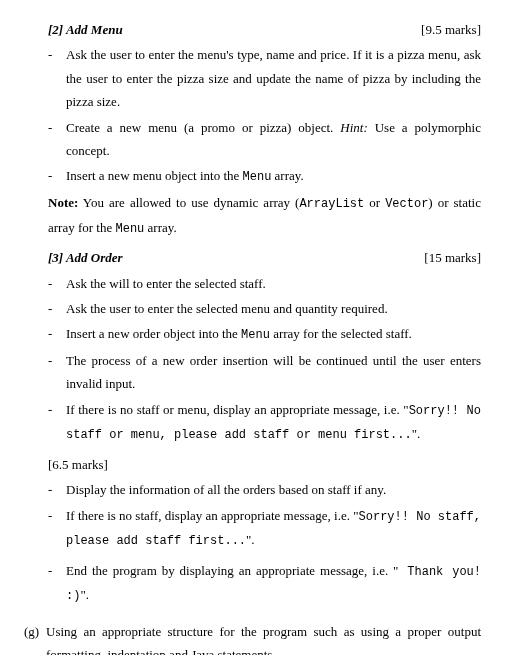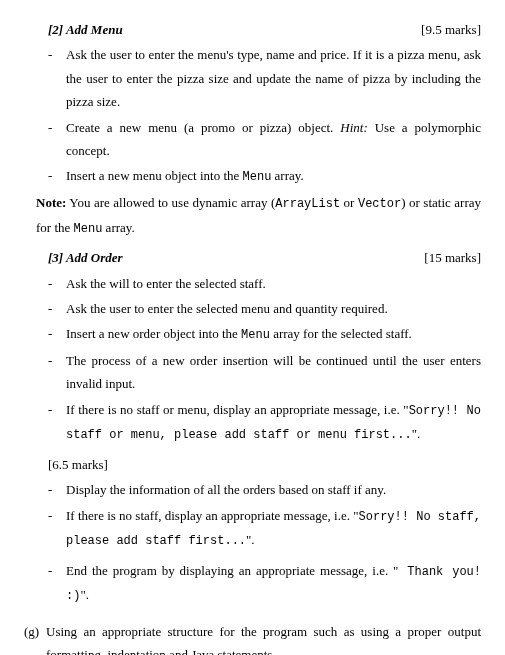--- a/index.html
+++ b/index.html
@@ -39,21 +39,21 @@
     text-align: justify;
   }
   .bullet-dash {
     width: 18px;
     flex-shrink: 0;
   }
   .bullet-text {
     flex: 1;
   }
   .note {
-    margin-left: 12px;
+    margin-left: 24px;
     margin-bottom: 4px;
     text-align: justify;
   }
   .note-label {
     font-weight: bold;
   }
   .hint-label {
     font-style: italic;
     font-weight: normal;
     margin-top: 32px;

